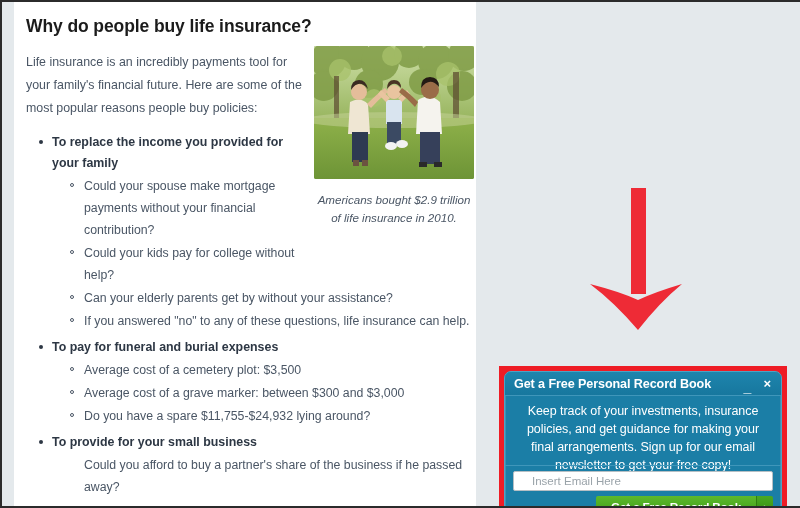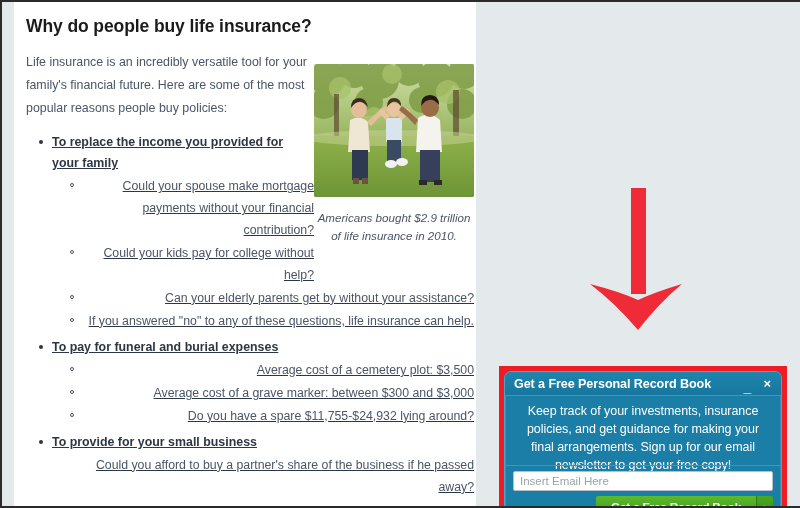--- a/index.html
+++ b/index.html
@@ -45,21 +45,21 @@
     margin: 14px 0 0 2px;
     width: 284px;
     font-size: 12.4px;
     line-height: 1.85;
     color: #4a5665;
   }
 
   
   #photo-block {
     position: absolute;
-    left: 300px; top: 62px;
+    left: 300px; top: 44px;
     width: 128px;
   }
   #photo {
     width: 160px; height: 133px;
     border-radius: 2px;
     overflow: hidden;
     position: relative;
     background: #6f8f3a;
   }
   #photo svg { display: block; width: 160px; height: 133px; }
@@ -79,21 +79,20 @@
     padding-left: 28px;
     list-style: none;
   }
   ul.lvl1 > li.major {
     position: relative;
     font-size: 12.4px;
     line-height: 1.72;
     font-weight: bold;
     color: #2d3744;
     margin-bottom: 2px;
-    text-decoration: underline;
   }
   ul.lvl1 > li.major > .bullet-dot {
     position: absolute;
     left: -13px; top: 8px;
     width: 4px; height: 4px;
     border-radius: 50%;
     background: #2d3744;
   }
   li.major > .major-text.narrow { display: block; width: 255px; }
 
@@ -103,21 +102,20 @@
     list-style: none;
     font-weight: normal;
   }
   ul.lvl2 > li {
     position: relative;
     font-size: 12.3px;
     line-height: 1.78;
     color: #4a5665;
     font-weight: normal;
     margin-bottom: 1px;
-    text-align: right;
   }
   ul.lvl2 > li > .bullet-ring {
     position: absolute;
     left: -14px; top: 7px;
     width: 4px; height: 4px;
     border-radius: 50%;
     border: 1px solid #4a5665;
     background: transparent;
   }
   li.w-narrow > .sub-text { display: block; width: 230px; }
@@ -207,21 +205,21 @@
   #email-input {
     display: block;
     width: 100%;
     height: 20px;
     border: 1px solid #b6bfc4;
     border-radius: 2px;
     background: #ffffff;
     font-family: "Liberation Sans", sans-serif;
     font-size: 11.5px;
     color: #9aa3a9;
-    padding: 0 6px;
+    padding: 0 18px;
     outline: none;
   }
   #email-input::placeholder { color: #9aa3a9; }
 
   #submit-row {
     display: flex;
     justify-content: flex-end;
     margin-top: 5px;
   }
   #submit-button {
@@ -257,21 +255,21 @@
 </style>
 </head>
 <body>
 
 <div id="screen">
 
   <div id="article">
 
     <h1 id="page-title">Why do people buy life insurance?</h1>
 
-    <p id="intro">Life insurance is an incredibly versatile tool for your family's financial future. Here are some of the most popular reasons people buy policies:</p>
+    <p id="intro">Life insurance is an incredibly payments tool for your family's financial future. Here are some of the most popular reasons people buy policies:</p>
 
     <div id="photo-block">
       <div id="photo">
         <svg viewBox="0 0 160 133" preserveAspectRatio="none" aria-hidden="true">
           <defs>
             <linearGradient id="sky" x1="0" y1="0" x2="0" y2="1">
               <stop offset="0" stop-color="#cfe0a8"></stop>
               <stop offset="1" stop-color="#8fae53"></stop>
             </linearGradient>
             <linearGradient id="grass" x1="0" y1="0" x2="0" y2="1">

